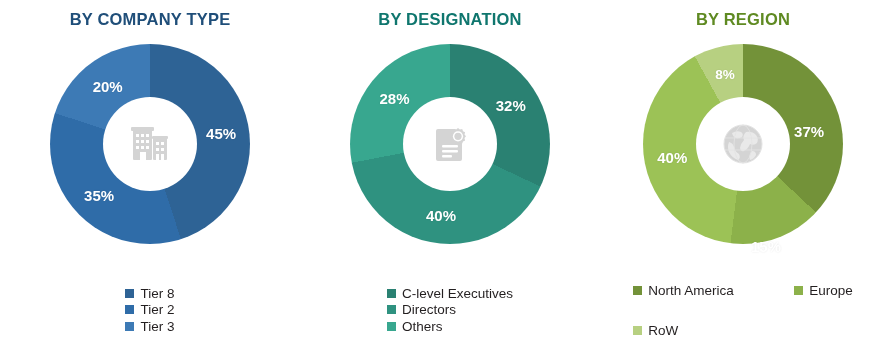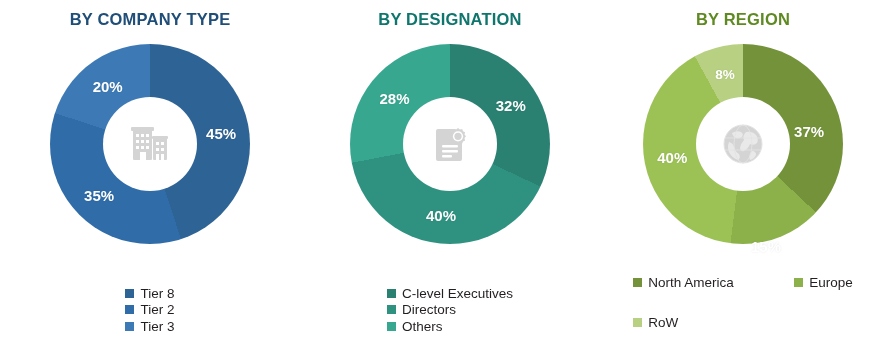--- a/index.html
+++ b/index.html
@@ -116,21 +116,21 @@
     color: #231f20;
     white-space: nowrap;
   }
 
   #legend-region {
     display: grid;
     grid-template-columns: 135px auto;
     row-gap: 20px;
     column-gap: 6px;
     justify-content: center;
-    bottom: 12px;
+    bottom: 4px;
     gap: 26px;
   }
 </style>
 </head>
 <body>
 
 <div class="board">
 
   <div class="panel" id="panel-company">
     <div class="panel-title" id="title-company" style="color: rgb(31, 78, 121);">BY COMPANY TYPE</div>

